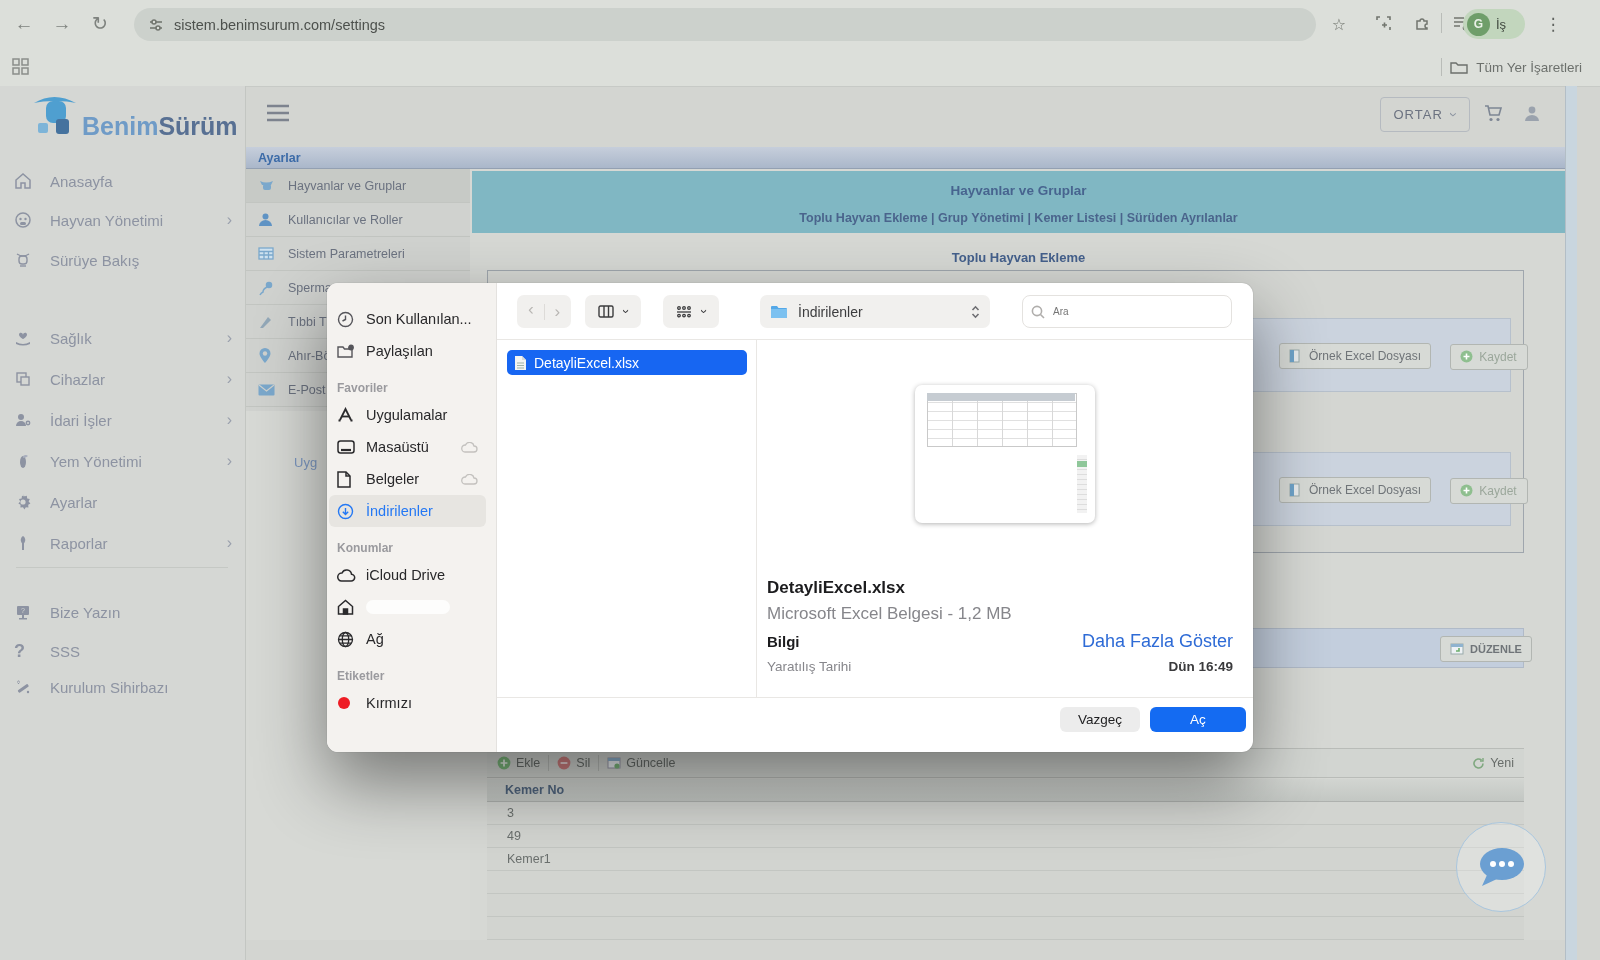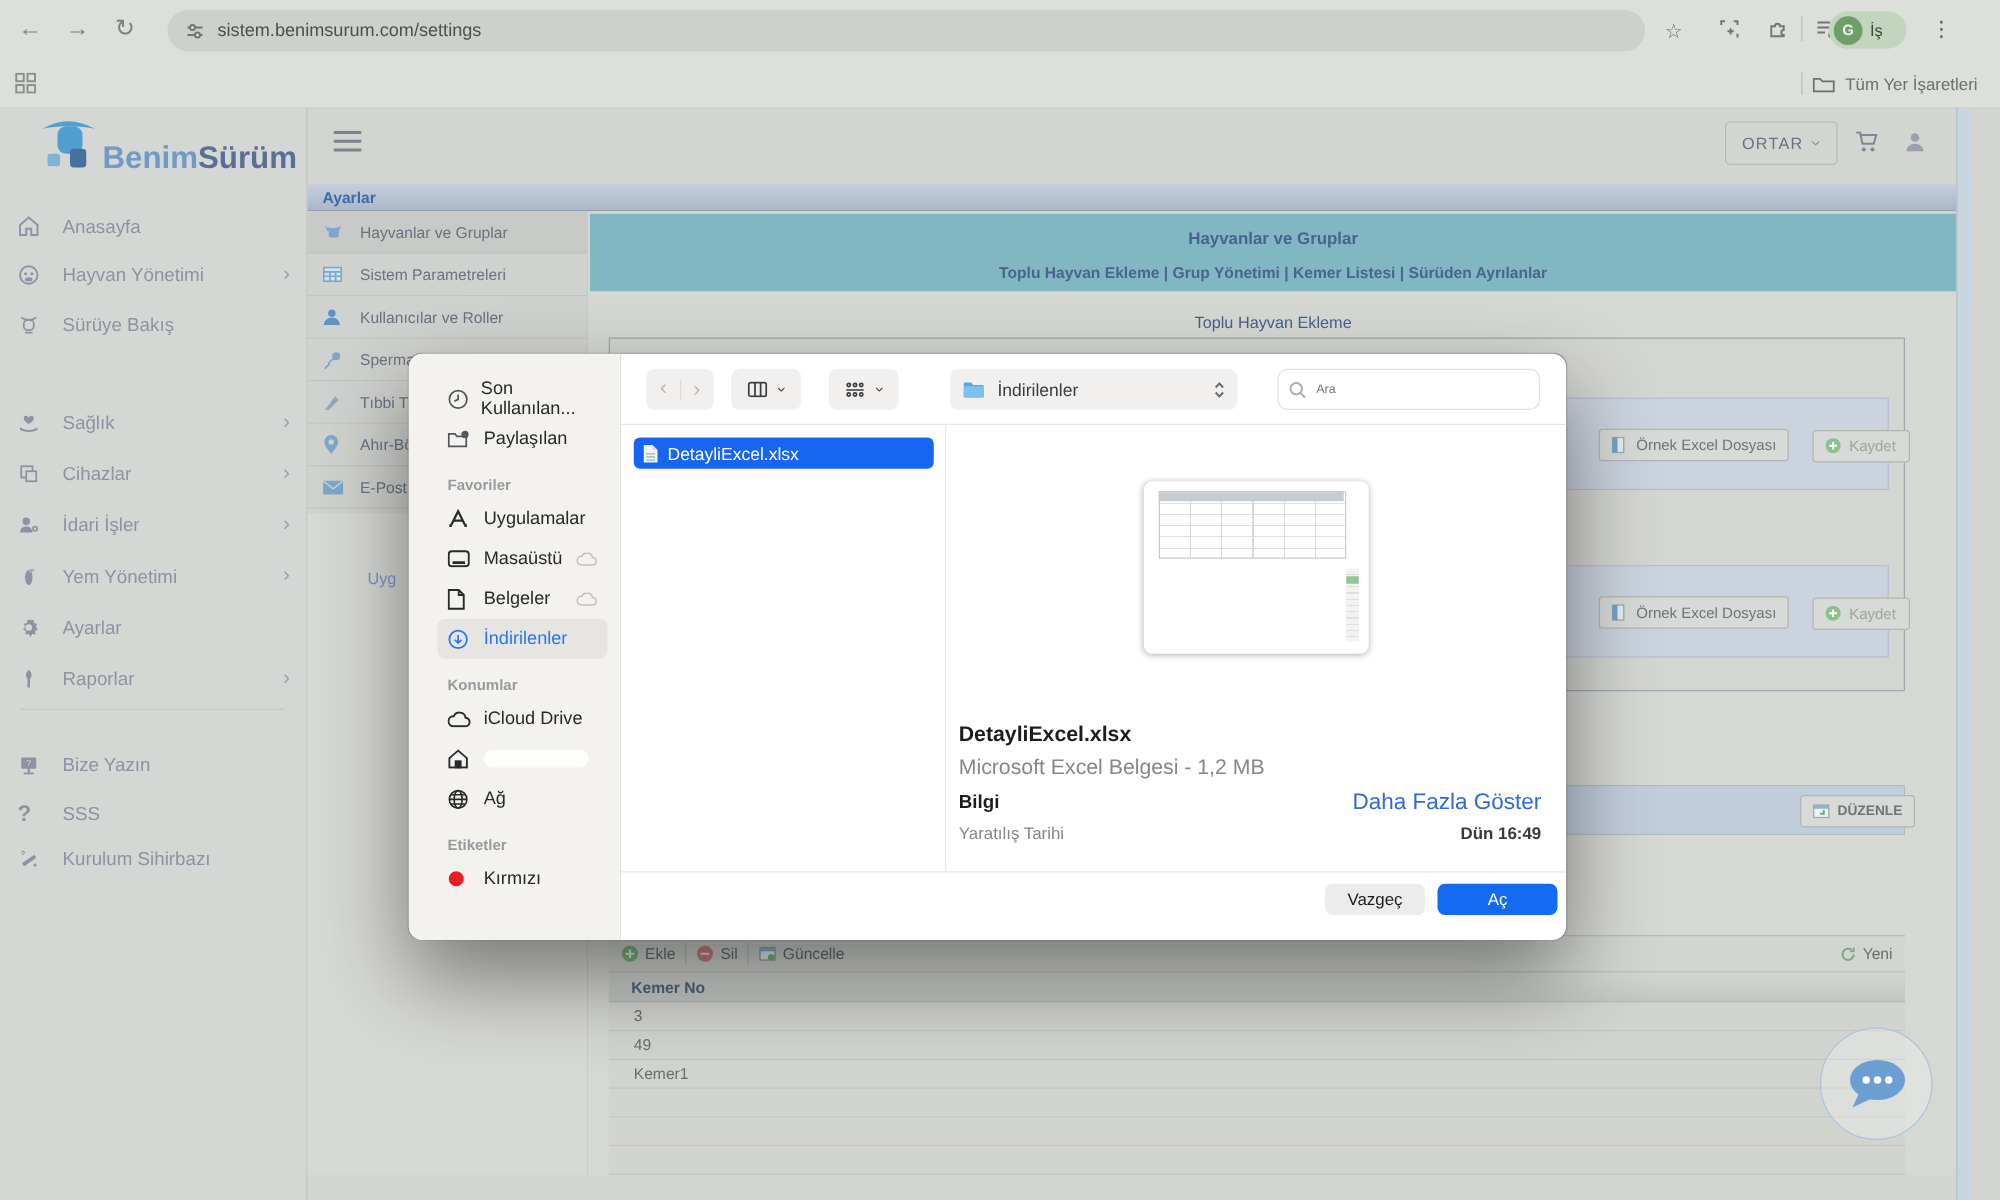--- a/index.html
+++ b/index.html
@@ -44,21 +44,21 @@
   .subitem .glyph{color:#7ba8cc;width:18px;}
   .subitem.active{background:#c7cac6;}
   .subpanel{left:246px;top:411px;width:224px;height:529px;background:#d7d9d5;border-right:1px solid #9aa0a6;}
   .partialtxt{left:294px;top:455px;color:#7c97c0;font-size:13px;}
 
   
   .main{left:470px;top:169px;width:1095px;height:771px;background:#d6d8d4;}
   .tealhdr{left:472px;top:171px;width:1093px;height:62px;background:#80b7c3;color:#47648f;text-align:center;}
   .tealtitle{font-weight:bold;font-size:13.5px;margin-top:12px;}
   .tealtabs{font-weight:bold;font-size:12.5px;margin-top:13px;color:#4a648c;}
-  .sectitle{left:472px;top:250px;width:1093px;text-align:center;color:#44608c;font-weight:normal;font-size:13px;}
+  .sectitle{left:472px;top:250px;width:1093px;text-align:center;color:#44608c;font-weight:bold;font-size:13px;}
   .outerpanel{left:487px;top:270px;width:1037px;height:283px;border:1px solid #9fa6ad;background:#d4d6d2;box-sizing:border-box;}
   .innerpanel{left:499px;width:1012px;height:74px;background:#cbd3de;border:1px solid #b6c0cc;box-sizing:border-box;}
   .gbtn{display:inline-flex;align-items:center;gap:6px;background:#d7dad6;border:1px solid #b2b6b2;
         border-radius:3px;height:24px;padding:0 9px;font-size:12px;color:#6f7478;}
   .gbtn.disabled{color:#9ba79b;}
   .editrow{left:487px;top:628px;width:1037px;height:40px;background:#c3cedd;border:1px solid #b0bac8;box-sizing:border-box;}
   .gridbar{left:487px;top:748px;width:1037px;height:30px;background:#d2d5d1;border-top:1px solid #b9bcb8;
            border-bottom:1px solid #b9bcb8;display:flex;align-items:center;gap:8px;padding:0 10px;box-sizing:border-box;
            font-size:12.5px;color:#686d6a;}
   .tbar-sep{width:1px;height:16px;background:#b9bcb8;}
@@ -71,21 +71,21 @@
   .chatwrap{left:1456px;top:822px;width:88px;height:88px;border:1px solid #a9c6de;border-radius:50%;
             background:rgba(255,255,255,0.25);display:flex;align-items:center;justify-content:center;}
 
   .ortar{left:1380px;top:97px;width:88px;height:33px;border:1px solid #b5bac0;border-radius:4px;
          display:flex;align-items:center;justify-content:center;gap:8px;color:#6b7280;font-size:13px;letter-spacing:1px;}
 
   
   .dialog{left:327px;top:283px;width:926px;height:469px;background:#fff;border-radius:11px;
           box-shadow:0 30px 70px rgba(0,0,0,.45),0 0 1px rgba(0,0,0,.35);z-index:10;color:#2a2a2c;}
   .fs-side{position:absolute;left:0;top:0;width:170px;height:469px;background:#f4f2ef;
-           border-radius:11px 0 0 11px;border-right:1px solid #e4e2df;box-sizing:border-box;padding:20px 10px 0 23px;}
+           border-radius:11px 0 0 11px;border-right:1px solid #e4e2df;box-sizing:border-box;padding:20px 10px 0 2px;}
   .fsrow{display:flex;align-items:center;gap:9px;height:32px;padding:0 8px;font-size:14.5px;color:#28282a;border-radius:6px;}
   .fsrow .glyph{width:20px;color:#55555a;}
   .fsrow.sel{background:#e7e5e1;color:#2478f4;}
   .fsrow.sel .glyph{color:#2478f4;}
   .fshead{font-size:12px;font-weight:bold;color:#9a9a9e;margin:14px 0 4px 8px;}
   .cloudmini{margin-left:auto;color:#c3c1be;}
   .fs-content{position:absolute;left:170px;top:0;width:756px;height:469px;}
   .tbtn{position:absolute;top:12px;height:33px;background:#f1f0ee;border-radius:7px;display:flex;align-items:center;justify-content:center;gap:10px;color:#3c3c3e;}
   .tooldiv{position:absolute;left:0;top:56px;width:756px;height:1px;background:#e9e7e4;}
   .filecol{position:absolute;left:0;top:57px;width:260px;height:357px;border-right:1px solid #e9e7e4;box-sizing:border-box;}
@@ -337,35 +337,35 @@
       <span class="glyph">
           <svg width="17" height="14" viewBox="0 0 17 14" fill="#7ba8cc">
             <path d="M2 2 Q8 5 15 2 L13 6 H4 Z"></path>
             <rect x="5" y="5" width="8" height="6" rx="2"></rect>
           </svg>
         </span>
       <span>Hayvanlar ve Gruplar</span>
     </div>
     <div class="subitem">
       <span class="glyph">
+          <svg width="15" height="15" viewBox="0 0 15 15" fill="#5f93c4">
+            <circle cx="7.5" cy="4.5" r="3"></circle>
+            <path d="M1 14 a6.5 6 0 0 1 13 0 Z"></path>
+          </svg>
+        </span>
+      <span>Kullanıcılar ve Roller</span>
+    </div>
+    <div class="subitem">
+      <span class="glyph">
           <svg width="16" height="13" viewBox="0 0 16 13" fill="none" stroke="#7ba8cc" stroke-width="1.3">
             <rect x="1" y="1" width="14" height="11" fill="#cfe2ef"></rect>
             <path d="M1 4.5 h14 M6 4.5 v7.5 M10.5 4.5 v7.5 M1 8 h14"></path>
           </svg>
         </span>
       <span>Sistem Parametreleri</span>
-    </div>
-    <div class="subitem">
-      <span class="glyph">
-          <svg width="15" height="15" viewBox="0 0 15 15" fill="#5f93c4">
-            <circle cx="7.5" cy="4.5" r="3"></circle>
-            <path d="M1 14 a6.5 6 0 0 1 13 0 Z"></path>
-          </svg>
-        </span>
-      <span>Kullanıcılar ve Roller</span>
     </div>
     <div class="subitem">
       <span class="glyph">
           <svg width="16" height="16" viewBox="0 0 16 16" fill="none" stroke="#7ba8cc" stroke-width="1.5">
             <circle cx="11" cy="5" r="2.5" fill="#7ba8cc"></circle>
             <path d="M9 7 Q5 9 5 12 Q3 13 2 15"></path>
           </svg>
         </span>
       <span>Sperma</span>
     </div>

